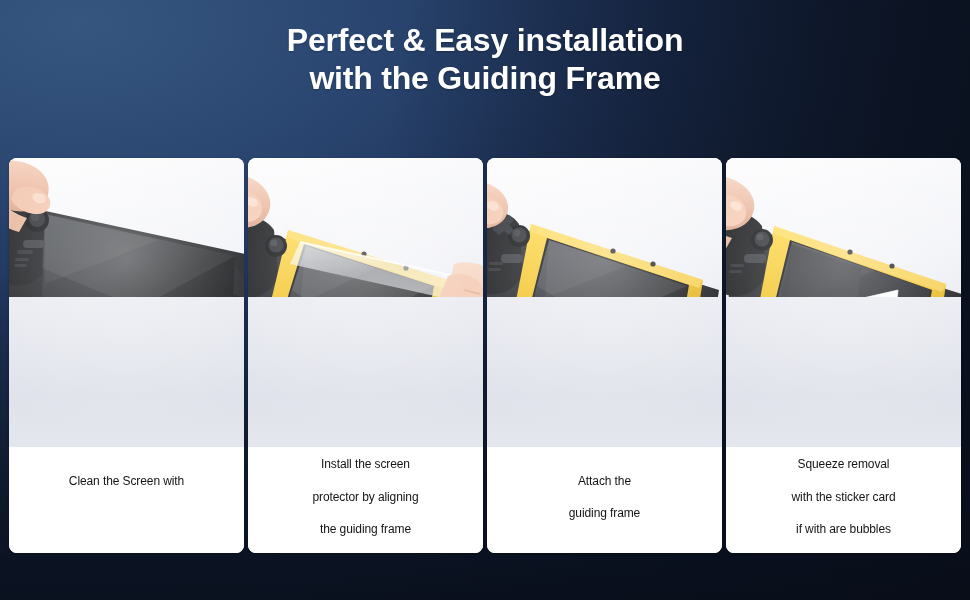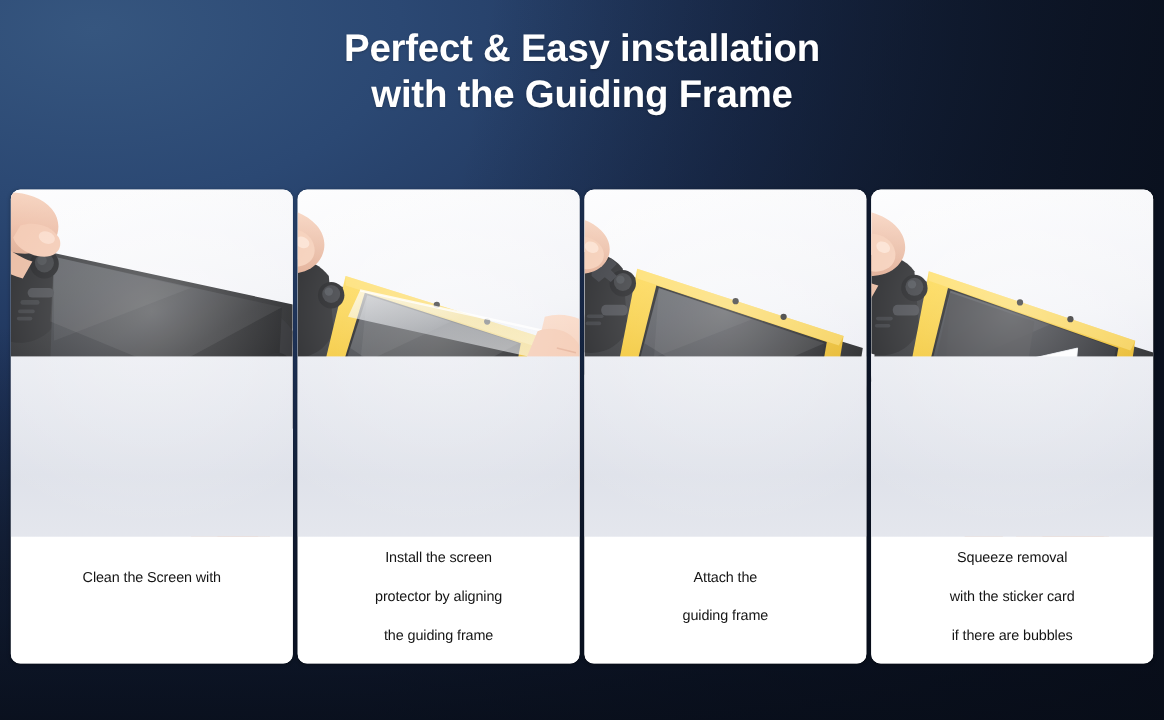--- a/index.html
+++ b/index.html
@@ -439,19 +439,19 @@
             <path d="M134,240 C156,232 182,242 192,262 L194,292 L120,292 Z" fill="#eec0a7"></path>
             <path d="M150,258 C170,252 192,262 198,280 L198,292 L142,292 Z" fill="#e6b79c"></path>
           </g>
         </svg>
         <div class="vign"></div>
       </div>
       <div class="caption">
         <span>
           <span>Squeeze removal</span><br>
           <span>with the sticker card</span><br>
-          <span>if there are bubbles</span>
+          <span>if with are bubbles</span>
         </span>
       </div>
     </div>
 
   </div>
 </div>
 
 </body></html>

